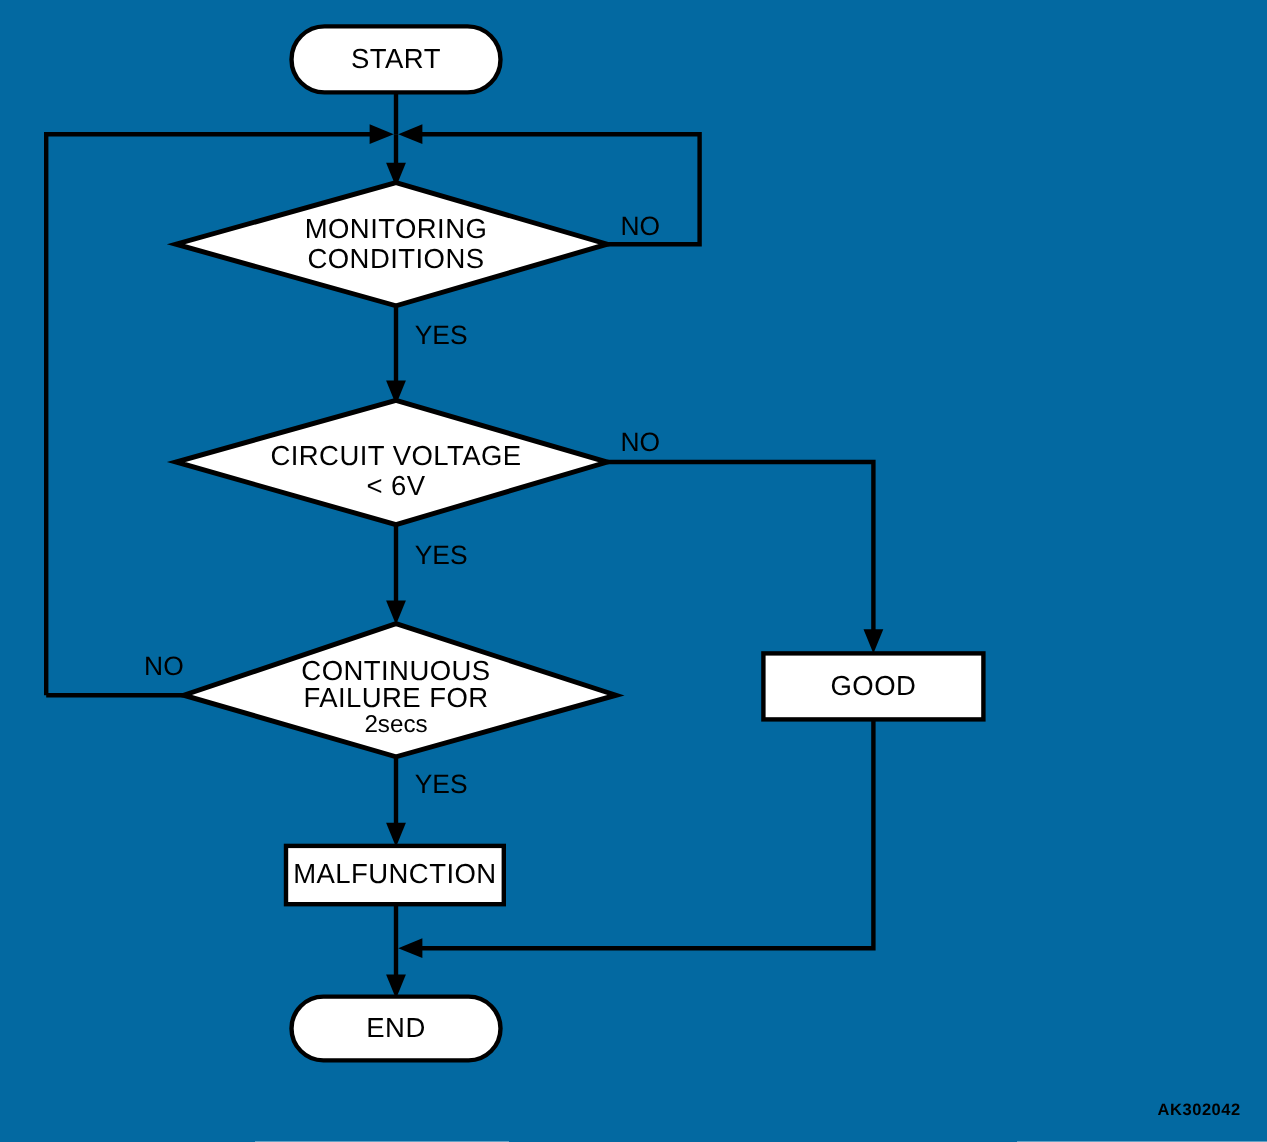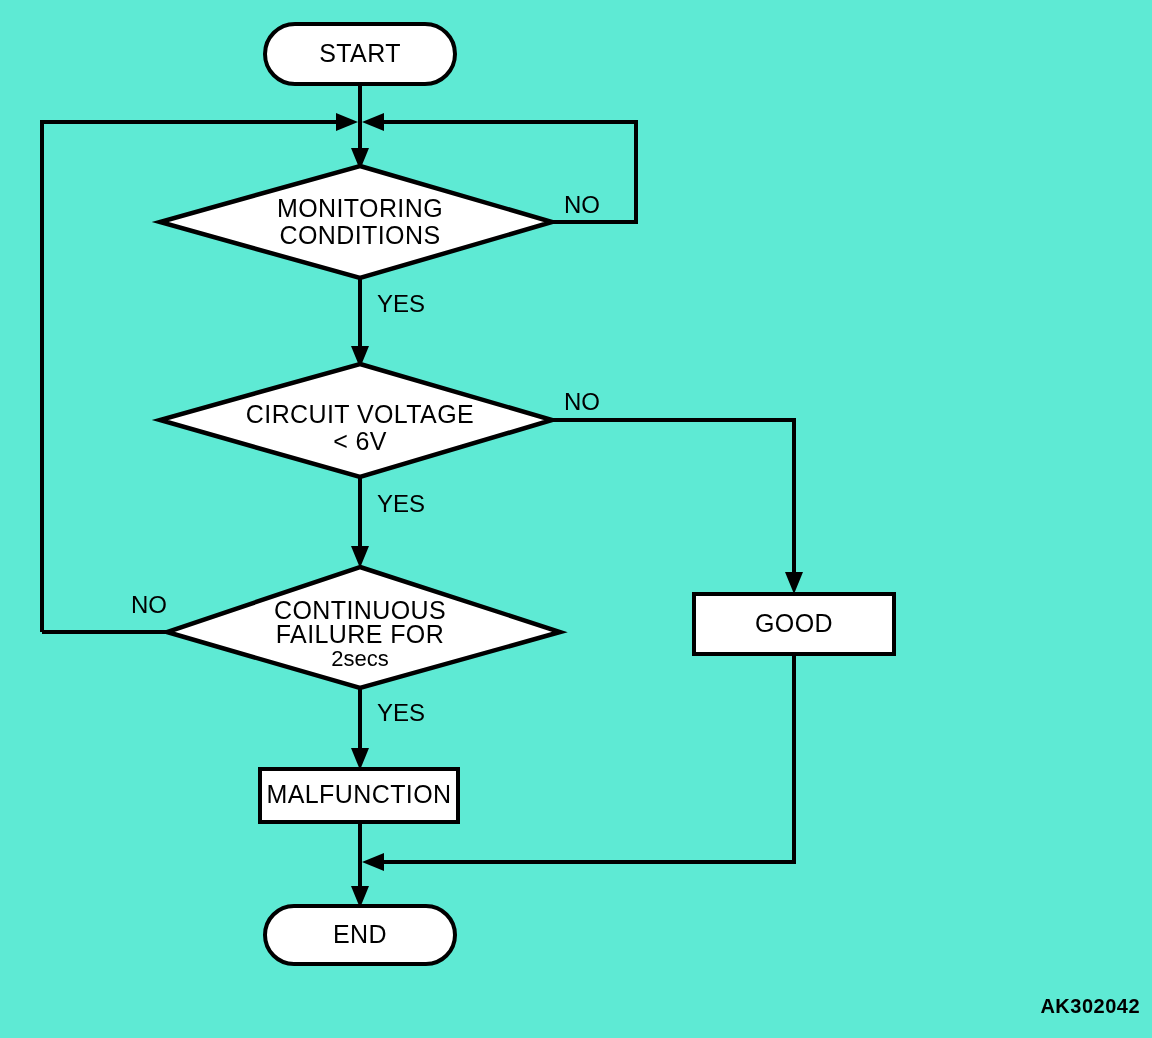--- a/index.html
+++ b/index.html
@@ -9,21 +9,21 @@
     background: #ffffff;
   }
   body {
     font-family: "Liberation Sans", sans-serif;
     color: #000000;
   }
   #page {
     position: relative;
     width: 1152px;
     height: 1038px;
-    background: #5eead4;
+    background: #0369a1;
     overflow: hidden;
   }
   #flow-svg {
     position: absolute;
     left: 0;
     top: 0;
     width: 1152px;
     height: 1038px;
     display: block;
   }
@@ -67,24 +67,24 @@
   }
   .edge-label {
     font-family: "Liberation Sans", sans-serif;
     font-size: 24px;
     fill: #000000;
     text-anchor: middle;
     dominant-baseline: middle;
   }
   .watermark {
     position: absolute;
-    right: 12px;
+    right: 24px;
     bottom: 20px;
     font-family: "Liberation Sans", sans-serif;
-    font-size: 20px;
+    font-size: 15px;
     font-weight: bold;
     letter-spacing: 0.5px;
     color: #000000;
     white-space: nowrap;
   }
 </style>
 </head>
 <body>
 
 <div id="page">

